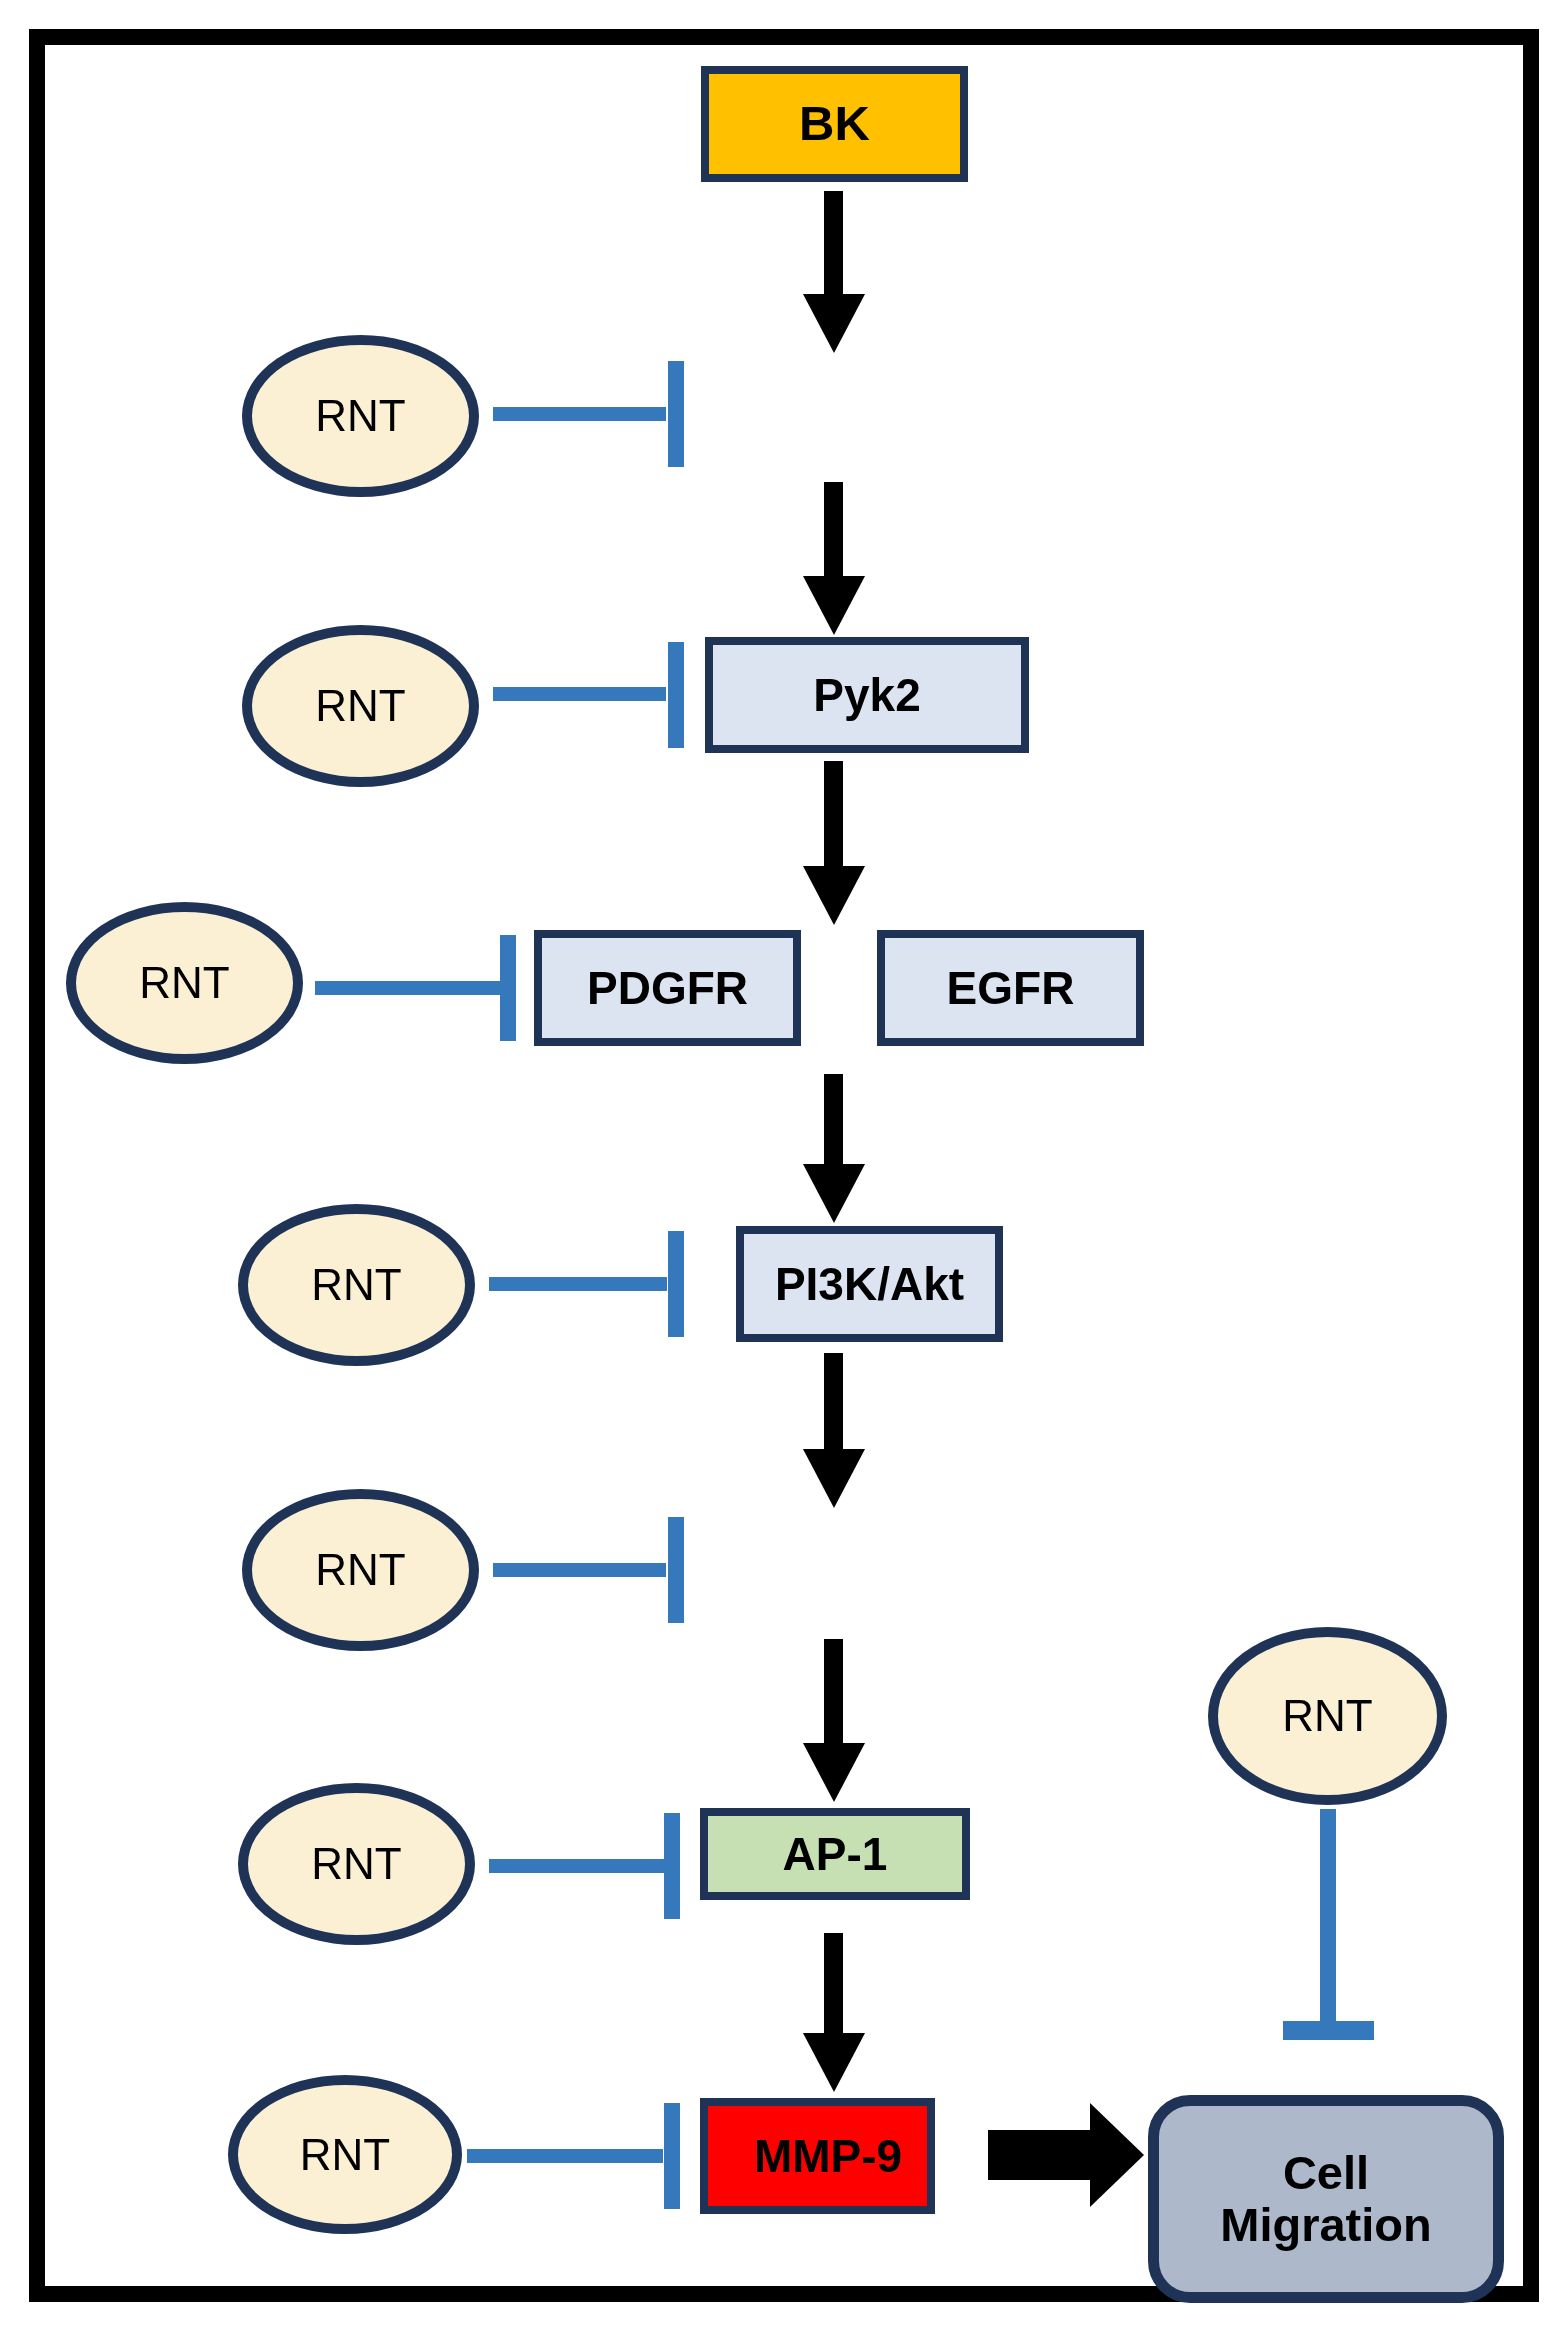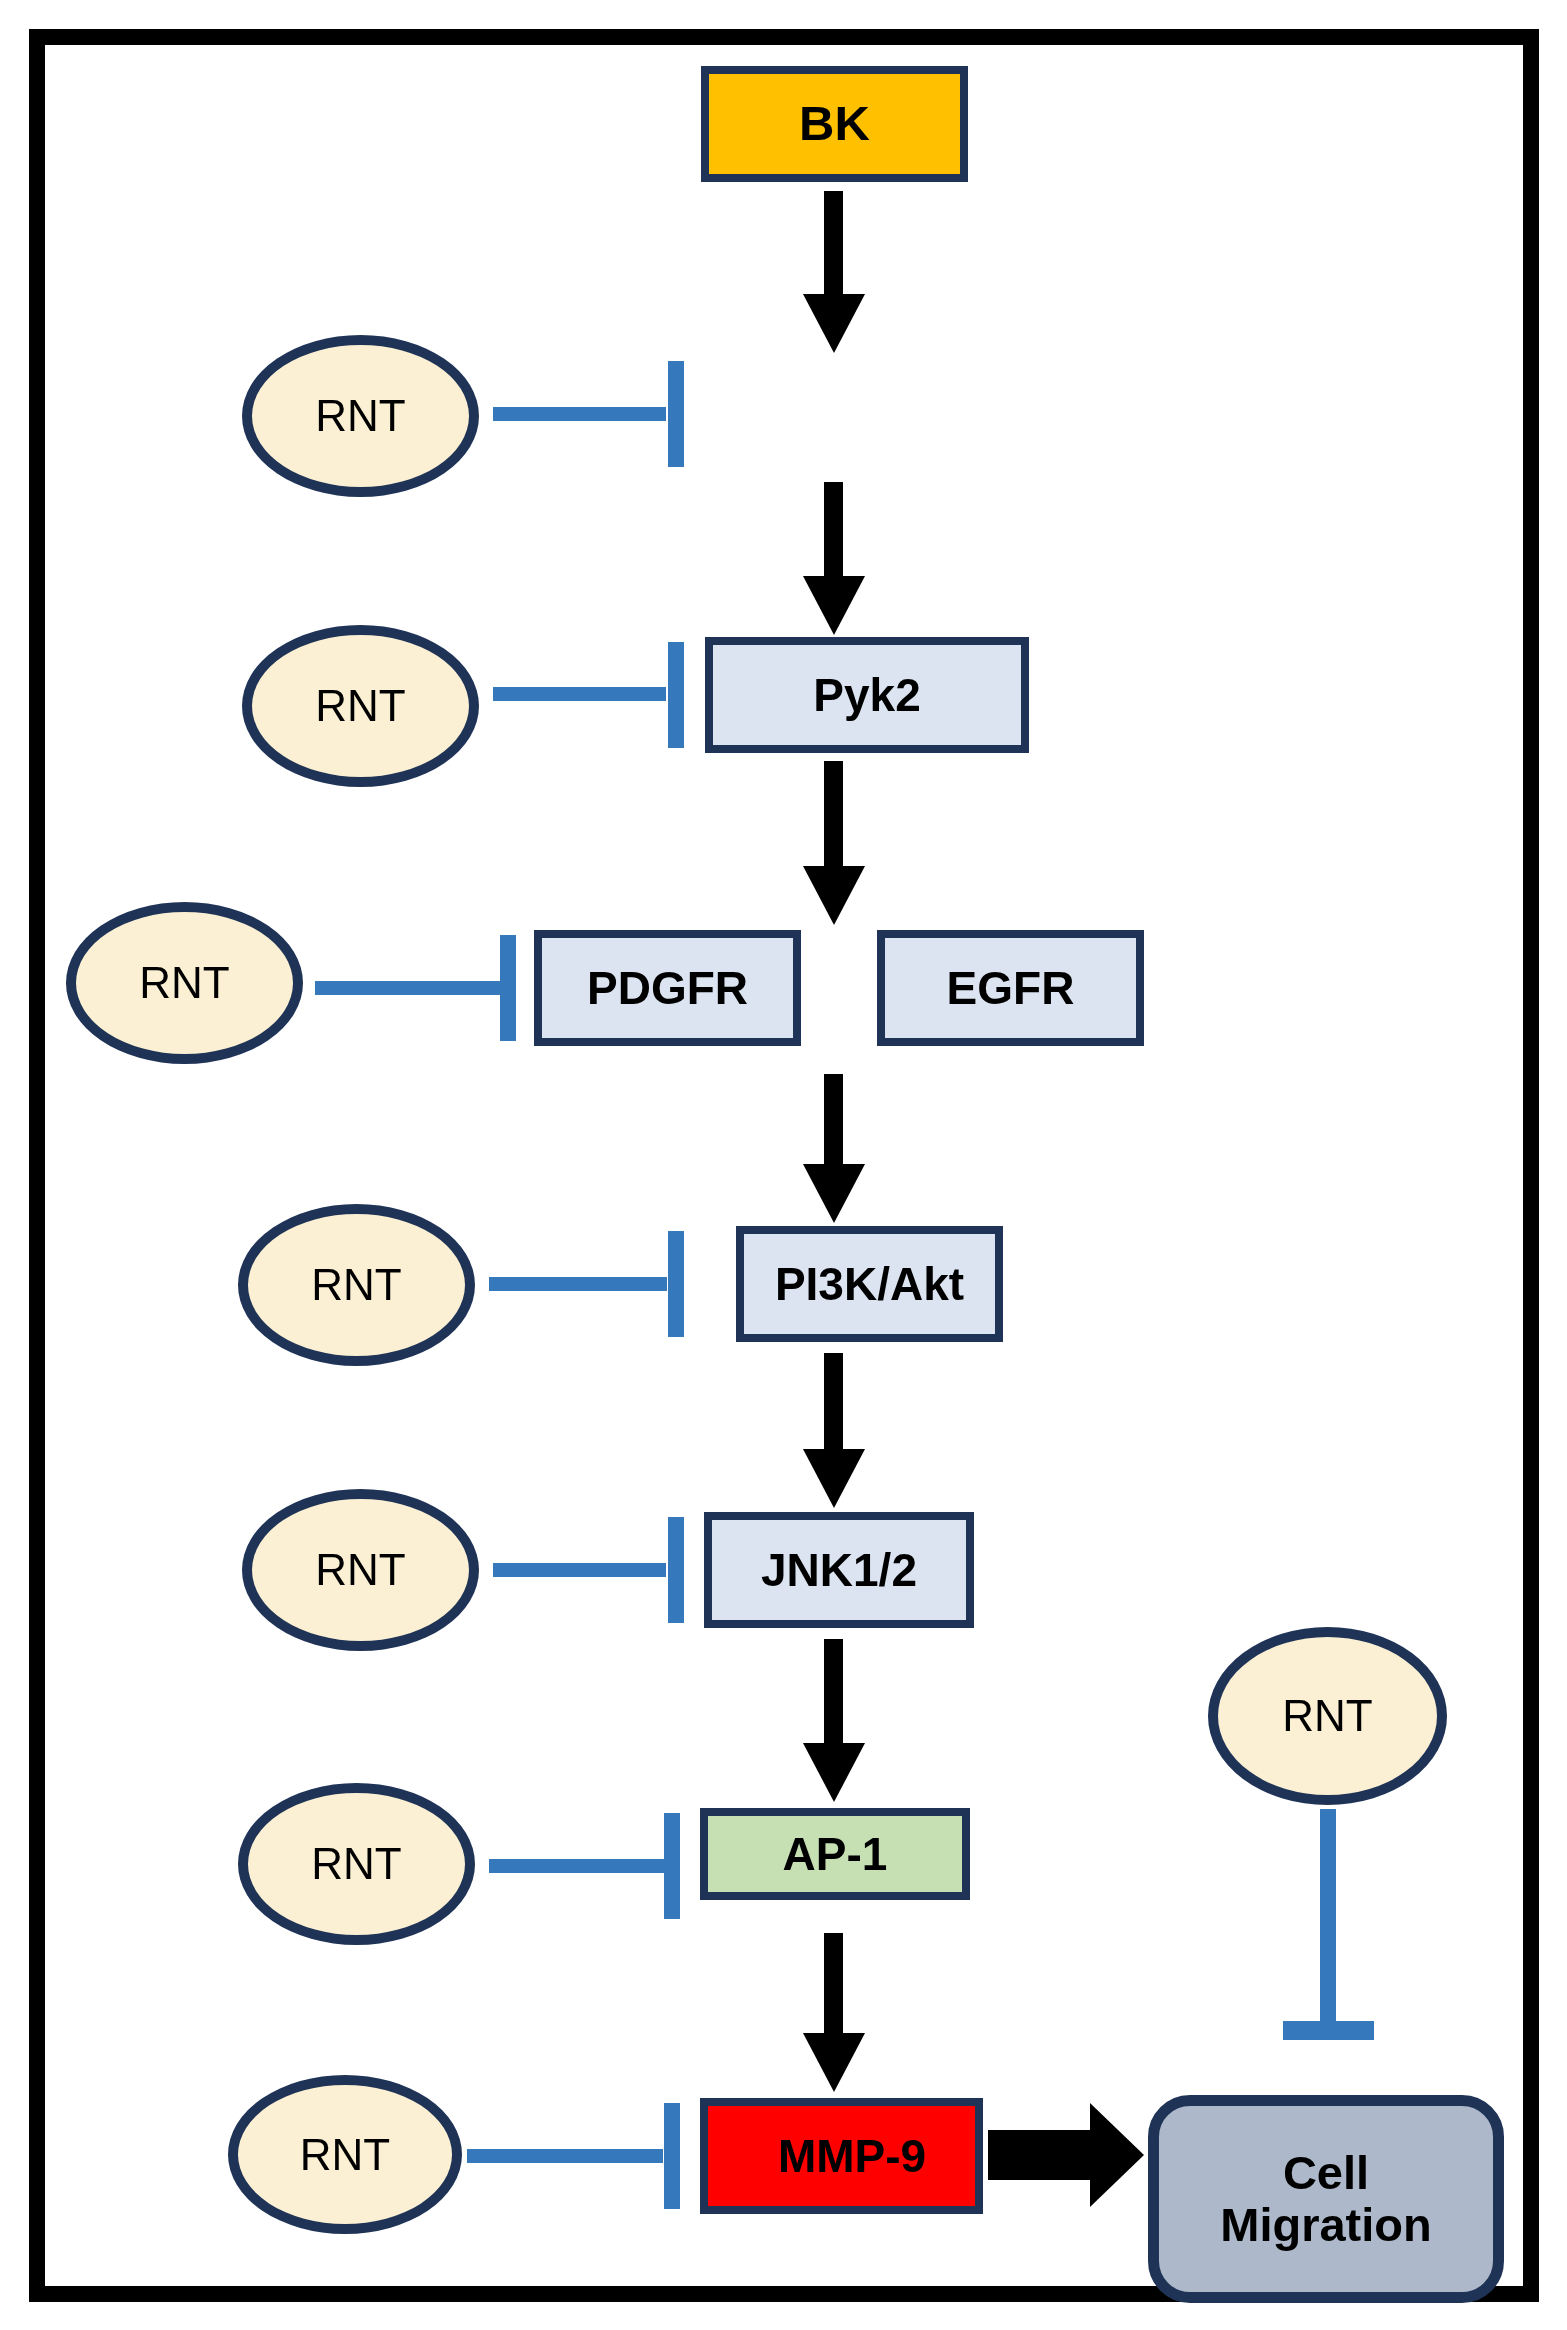--- a/index.html
+++ b/index.html
@@ -67,25 +67,24 @@
 
 
   <div class="node" style="left:705px;top:637px;width:324px;height:116px;">Pyk2</div>
 
   <div class="node" style="left:534px;top:930px;width:267px;height:116px;">PDGFR</div>
 
   <div class="node" style="left:877px;top:930px;width:267px;height:116px;">EGFR</div>
 
   <div class="node" style="left:705px;top:1226px;width:267px;height:116px;margin-left:31px;">PI3K/Akt</div>
 
-  <div class="node" style="left:704px;top:1512px;width:270px;height:116px;">JNK1/2</div>
 
   <div class="node node-ap1" style="left:700px;top:1808px;width:270px;height:92px;">AP-1</div>
 
-  <div class="node node-mmp9" style="left:700px;top:2098px;width:283px;height:116px;padding-left:21px;">MMP-9</div>
+  <div class="node node-mmp9" style="left:700px;top:2098px;width:235px;height:116px;padding-left:21px;">MMP-9</div>
 
   <div class="node node-outcome" style="left:1148px;top:2059px;width:356px;height:208px;margin-top:36px;">Cell Migration</div>
 
   <div class="shaft-v" style="left:824px;top:191px;height:106px;"></div>
   <div class="head-v" style="left:803px;top:294px;"></div>
 
   <div class="shaft-v" style="left:824px;top:482px;height:99px;"></div>
   <div class="head-v" style="left:803px;top:576px;"></div>
 
   <div class="shaft-v" style="left:824px;top:761px;height:109px;"></div>

